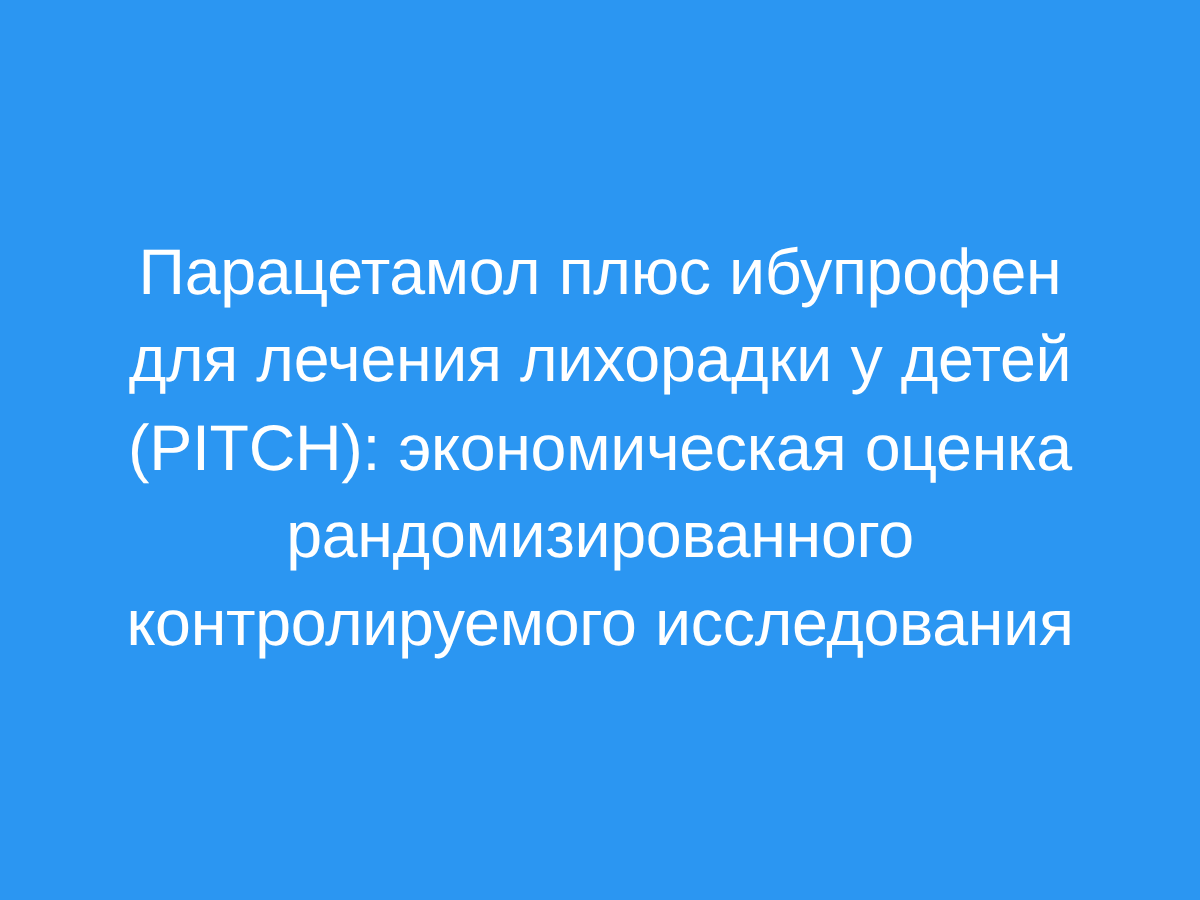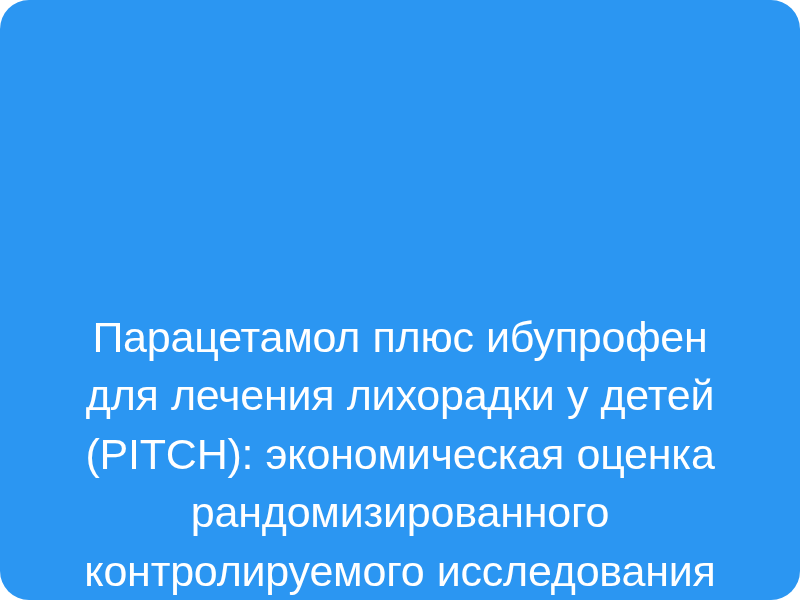--- a/index.html
+++ b/index.html
@@ -13,25 +13,24 @@
     overflow: hidden;
     font-family: "Liberation Sans", "DejaVu Sans", sans-serif;
   }
 
   #title-card {
     position: relative;
     width: 800px;
     height: 600px;
     box-sizing: border-box;
     display: flex;
-    align-items: flex-end;
+    align-items: center;
     justify-content: center;
     background: #2b96f2;
     overflow: hidden;
-    border-radius: 29px;
   }
 
   .title-block {
     width: 700px;
     padding: 0 10px;
     box-sizing: border-box;
     text-align: center;
     
     margin-top: -2px;
   }

